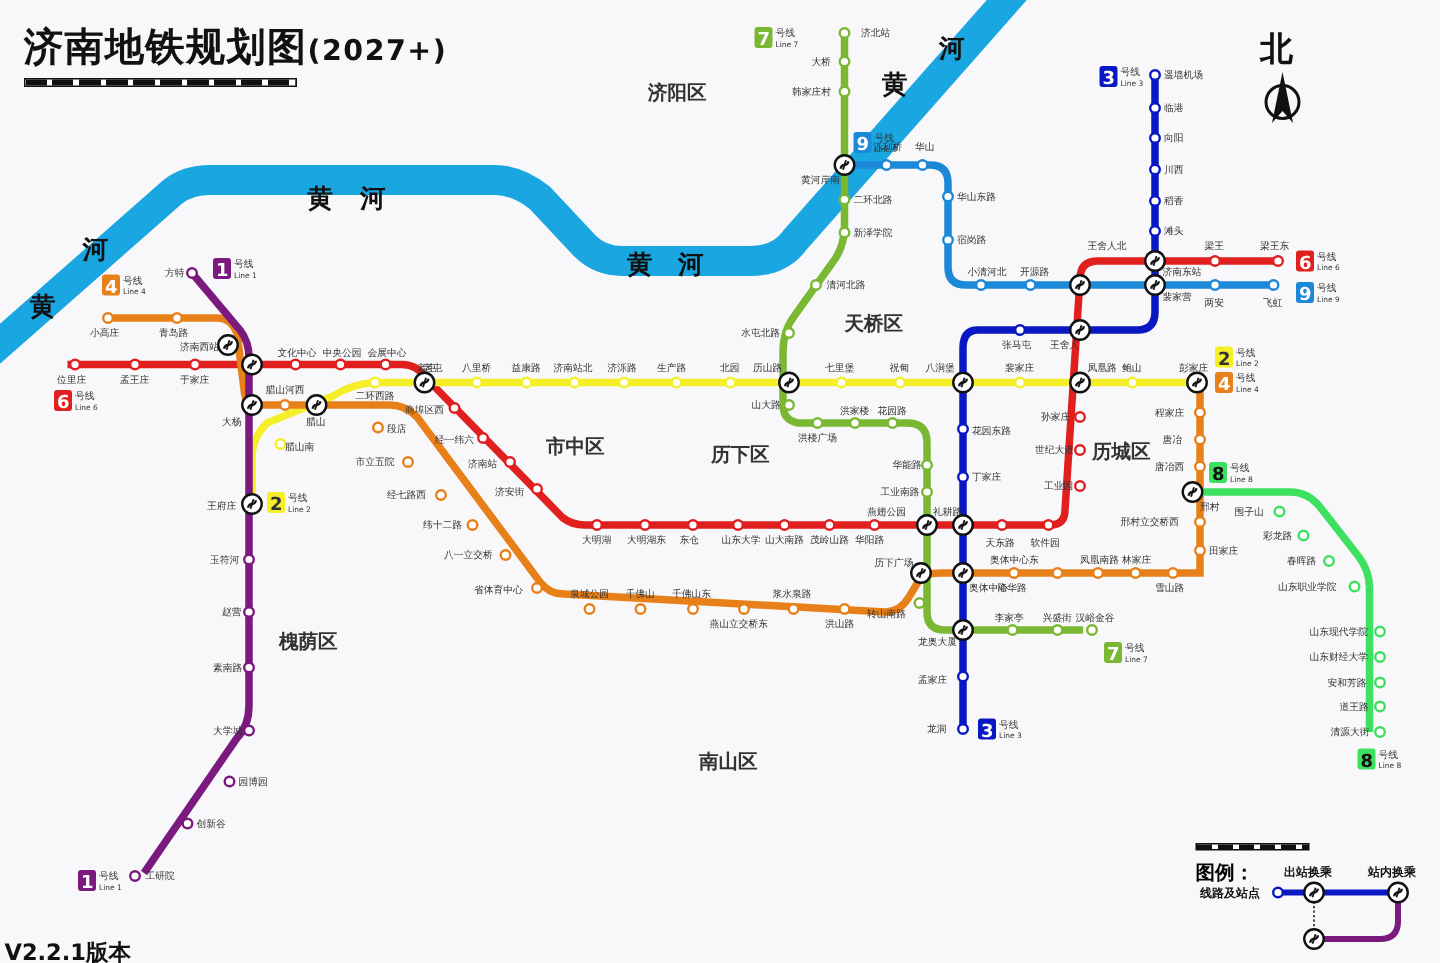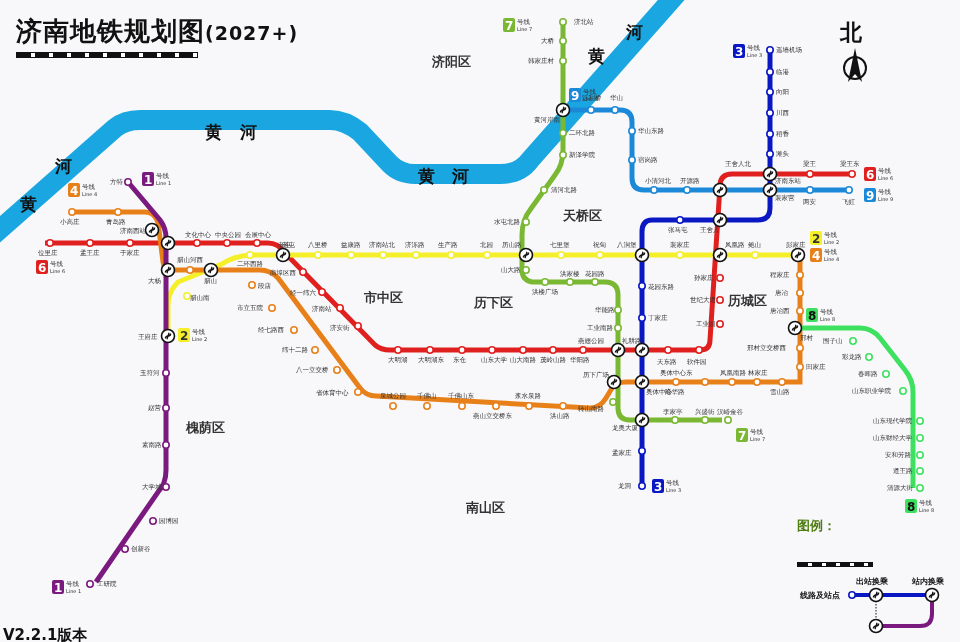--- a/index.html
+++ b/index.html
@@ -2,21 +2,21 @@
 <html><head>
 <meta charset="utf-8">
 <style>
   html, body { margin: 0; padding: 0; }
   body { width: 960px; height: 642px; background: #f8f8fb; overflow: hidden; position: relative; font-family: "DejaVu Sans", sans-serif; }
   svg { position: absolute; left: 0; top: 0; }
   .title { position: absolute; left: 16px; top: 14px; font-size: 26px; font-weight: bold; color: #111; letter-spacing: 1px; }
   .title .sub { font-size: 19px; }
   .title-rule { position: absolute; left: 16px; top: 52px; width: 180px; height: 4px; background: repeating-linear-gradient(90deg,#111 0 14px,#fff 14px 18px); border: 1px solid #111; }
   .version { position: absolute; left: 3px; top: 626px; font-size: 15px; font-weight: bold; color: #111; }
-  .legend-title { position: absolute; left: 797px; top: 517px; font-size: 13px; font-weight: bold; color: #4d7c0f; }
+  .legend-title { position: absolute; left: 797px; top: 573px; font-size: 13px; font-weight: bold; color: #000000; }
   .legend-rule { position: absolute; left: 797px; top: 562px; width: 74px; height: 3px; background: repeating-linear-gradient(90deg,#111 0 10px,#fff 10px 14px); border: 1px solid #111; }
   .north { position: absolute; left: 840px; top: 18px; font-size: 22px; font-weight: bold; color: #111; }
   text { font-family: "DejaVu Sans", sans-serif; }
   .stn { font-size: 6.5px; fill: #333; }
   .dist { font-size: 13px; font-weight: bold; fill: #333; }
   .river-lbl { font-size: 17px; font-weight: bold; fill: #111; }
   .lg { font-size: 8px; font-weight: bold; fill: #111; }
   .badge-num { font-size: 12px; font-weight: bold; fill: #fff; }
   .badge-hao { font-size: 6.5px; fill: #333; }
   .badge-en { font-size: 5px; fill: #333; }

